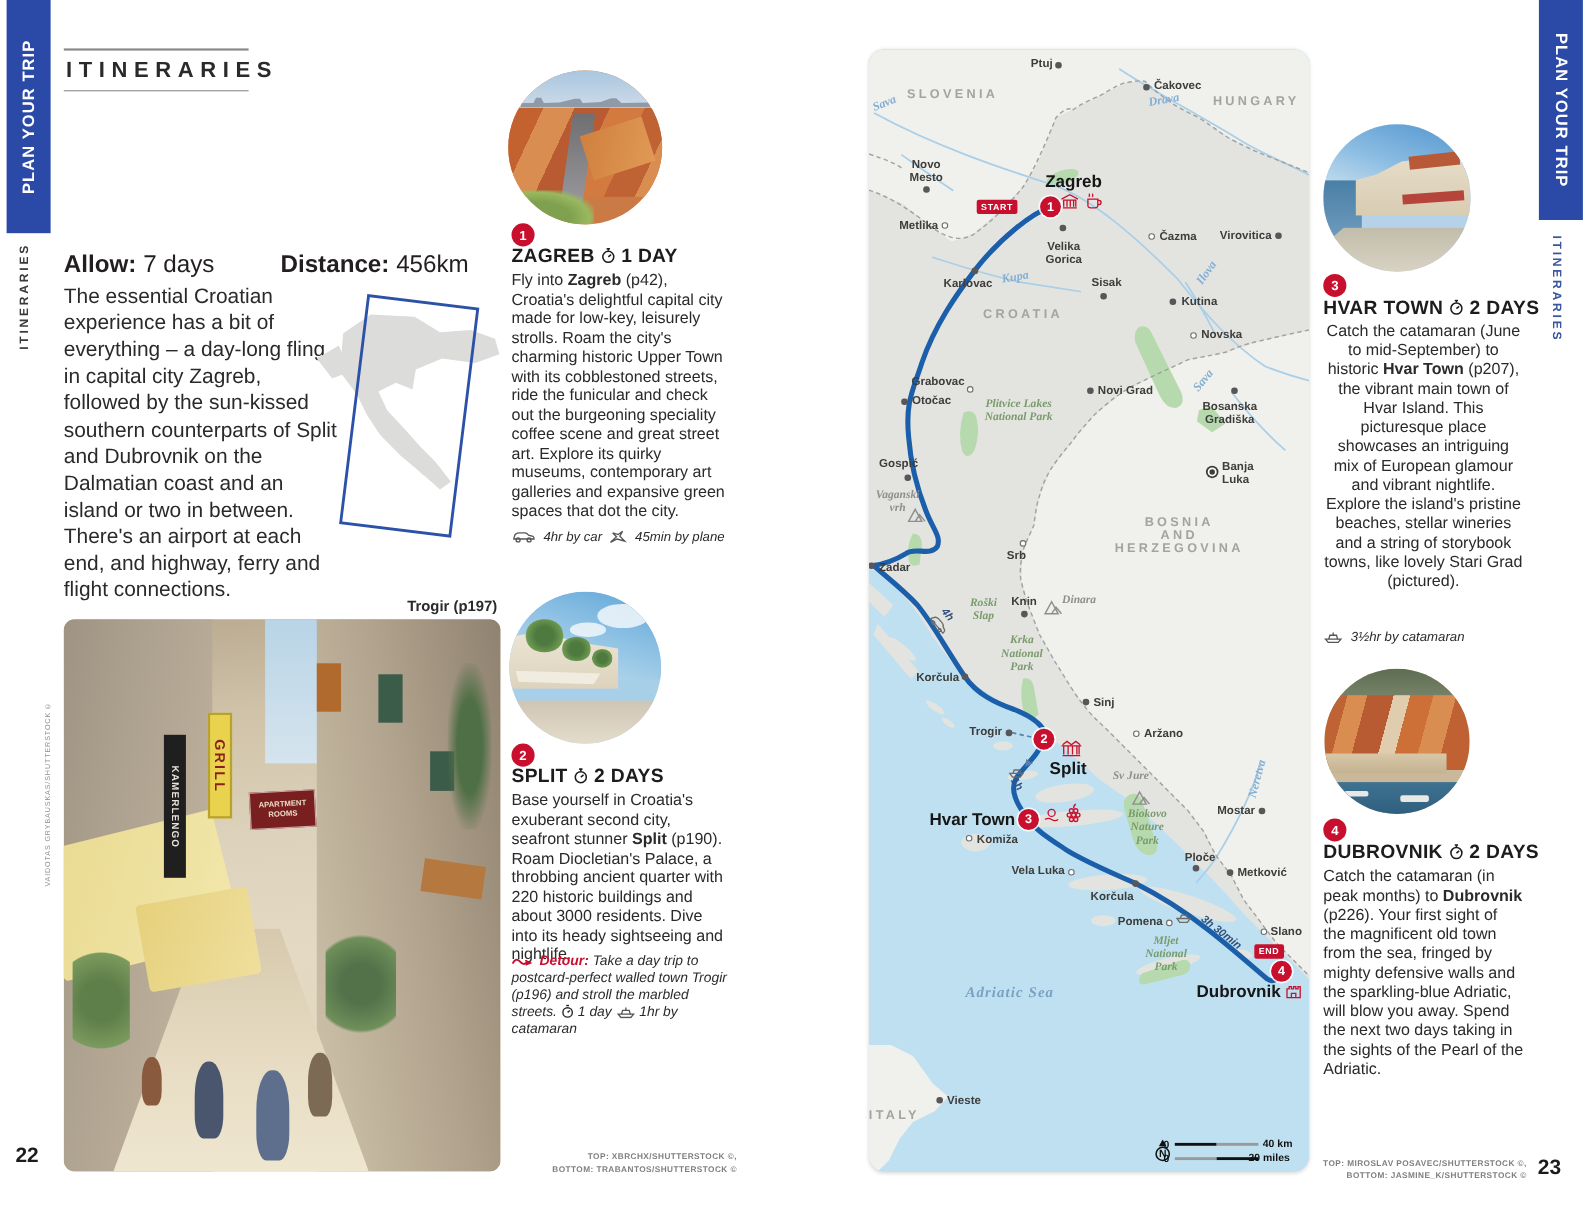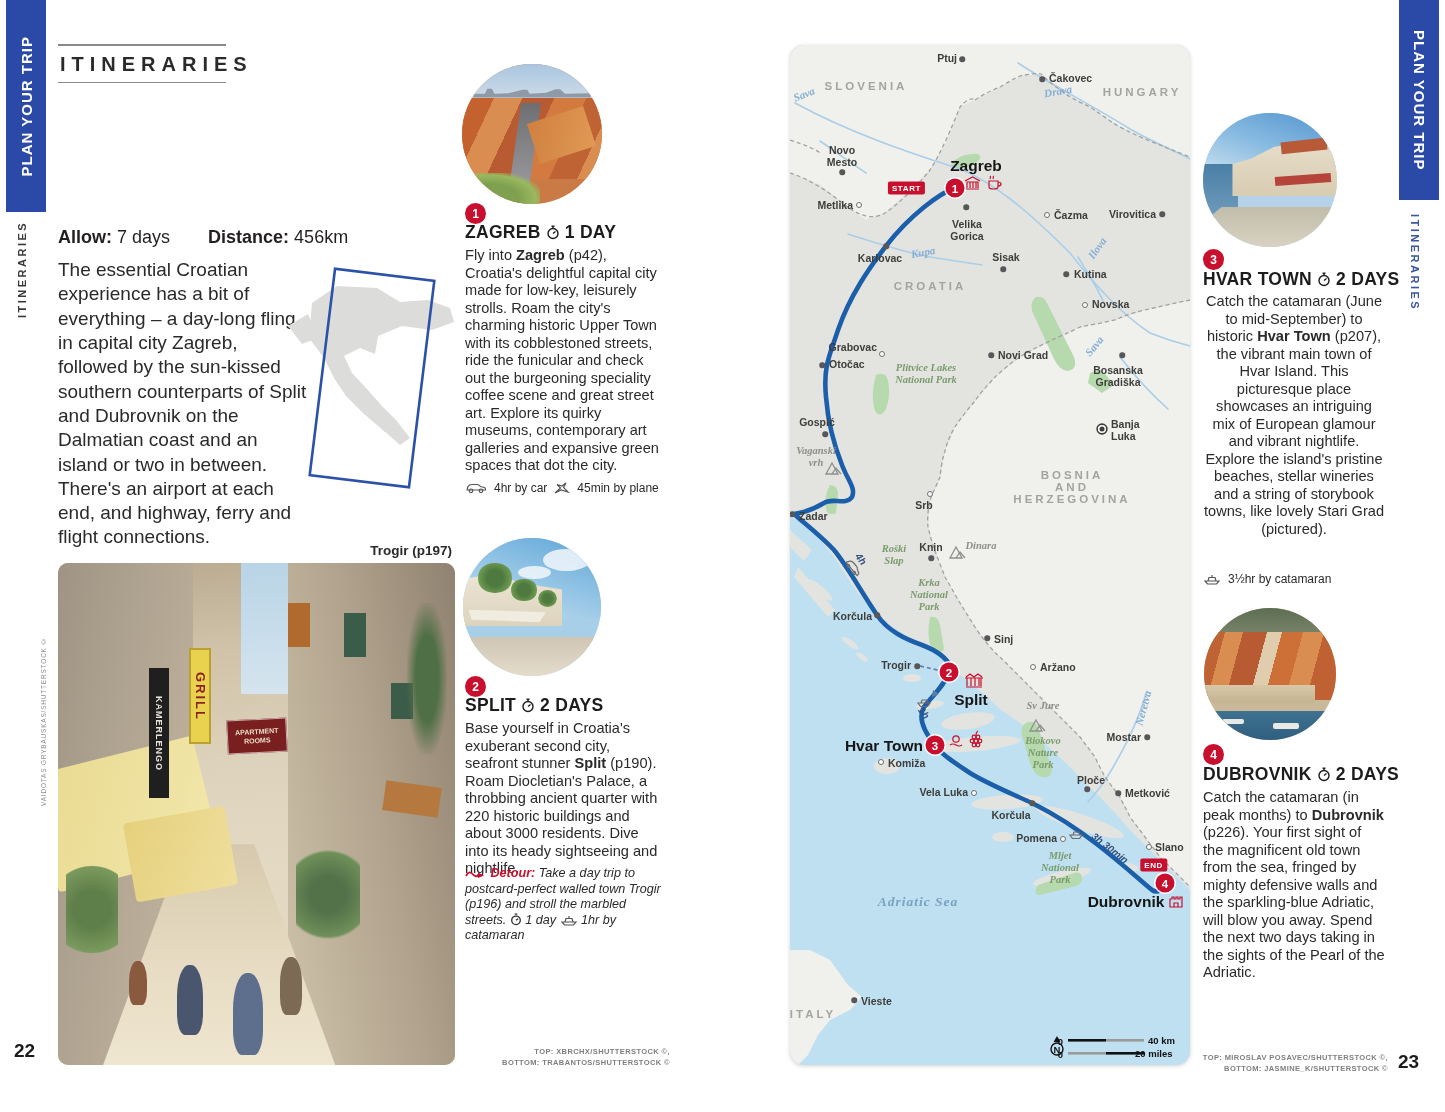--- a/index.html
+++ b/index.html
@@ -15,21 +15,21 @@
   .vtext-down { writing-mode:vertical-rl; font-weight:700; font-size:15px; letter-spacing:1px; white-space:nowrap; }
   .side-sub { position:absolute; font-weight:700; font-size:11px; letter-spacing:2.5px; }
   .side-sub.left  { left:16px; top:218px; height:100px; color:#3a3a3c; writing-mode:vertical-rl; transform:rotate(180deg); }
   .side-sub.right { left:1409px; top:214px; height:100px; color:#39569e; writing-mode:vertical-rl; }
 
   
   .kicker-wrap { position:absolute; left:58px; top:44px; width:168px; }
   .kicker-rule { height:1.5px; background:#8a8a8a; }
   .kicker { font-weight:700; font-size:20px; letter-spacing:6px; color:#2a2a2a; padding:7px 0 6px 2px; }
   .title { position:absolute; left:56px; top:88px; font-weight:700; font-size:54px; line-height:1.07; color:#2b47ad; letter-spacing:-1px; }
-  .allow-row { position:absolute; left:58px; top:227px; font-size:18px; display:flex; gap:38px; }
+  .allow-row { position:absolute; left:58px; top:227px; font-size:22px; display:flex; gap:60px; }
   .allow-row b { font-weight:700; }
   .intro { position:absolute; left:58px; top:258px; width:252px; font-size:19px; line-height:1.28; color:#2a2a2a; }
 
   .minimap { position:absolute; left:282px; top:248px; width:185px; height:250px; }
   .minimap svg { width:100%; height:100%; }
 
   .photo-caption { position:absolute; left:250px; top:543px; width:202px; text-align:right; font-weight:700; font-size:13.5px; color:#2a2a2a; }
 
   .big-photo { position:absolute; left:58px; top:563px; width:397px; height:502px; border-radius:10px; overflow:hidden; background:linear-gradient(175deg,#b8a98f 0%, #cfc2a8 18%, #ddd2bb 40%, #e4dac4 60%, #dfd2b8 100%); }
   .bp-sky { position:absolute; left:46%; top:0; width:16%; height:26%; background:linear-gradient(180deg,#b8d4e6,#d5e4ee); }
@@ -92,21 +92,21 @@
       linear-gradient(105deg,#c06334 0 14%, #d98d50 14% 26%, #b85b33 26% 42%, #e0cdae 42% 52%, #cc7038 52% 66%, #d98d50 66% 80%, #bf6132 80% 100%); }
   .cd-wall { left:0; top:58%; width:84%; height:14%; background:linear-gradient(180deg,#d8c8a8,#c4b290); }
   .cd-sea { left:0; bottom:0; width:100%; height:22%; background:linear-gradient(180deg,#3f7290,#2f5f80); }
   .cd-boat { position:absolute; background:#e8e8e4; border-radius:2px; }
 
   
   .stop-num { position:absolute; width:21px; height:21px; border-radius:50%; background:#c8102e; color:#fff; font-weight:700; font-size:12px; display:flex; align-items:center; justify-content:center; }
   .stop-head { position:absolute; display:flex; align-items:center; gap:5px; font-weight:700; font-size:17.5px; letter-spacing:0.3px; color:#1c1c1c; white-space:nowrap; }
   .stop-body { position:absolute; font-size:14.6px; line-height:1.2; color:#2a2a2a; }
   .stop-body b { font-weight:700; }
-  .transport-row { position:absolute; display:flex; align-items:center; gap:7px; font-size:12px; color:#2a2a2a; }
+  .transport-row { position:absolute; display:flex; align-items:center; gap:7px; font-style:italic; font-size:12px; color:#2a2a2a; }
   .detour { position:absolute; font-style:italic; font-size:12.6px; line-height:1.24; color:#2a2a2a; }
   .detour .dlabel { color:#c8102e; font-weight:700; }
   .inline-ic { display:inline-block; vertical-align:-2px; }
 
   
   .map-card { position:absolute; left:790px; top:45px; width:400px; height:1020px; border-radius:14px; overflow:hidden; box-shadow:0 1px 4px rgba(0,0,0,0.18); background:#bfe0f1; }
   .map-card svg.base { position:absolute; inset:0; width:100%; height:100%; }
   .map-overlay { position:absolute; inset:0; pointer-events:none; }
   .ml { position:absolute; white-space:pre-line; }
   .ml.country { font-weight:600; font-size:11.5px; letter-spacing:3px; color:#a3a3a1; text-align:center; }
@@ -529,21 +529,21 @@
 Slap</div>
         <div class="ml park" style="left: 253px; top: 708px; transform: translate(-50%, -50%);">Biokovo
 Nature
 Park</div>
         <div class="ml park" style="left: 270px; top: 823px; transform: translate(-50%, -50%);">Mljet
 National
 Park</div>
         <div class="ml peak" style="left: 26px; top: 412px; transform: translate(-50%, -50%);">Vaganski
 vrh</div>
         <div class="ml peak" style="left: 191px; top: 501px; transform: translate(-50%, -50%);">Dinara</div>
-        <div class="ml peak" style="left: 253px; top: 661px; transform: translate(-50%, -50%); font-style: italic;">Sv Jure</div>
+        <div class="ml peak" style="left: 238px; top: 661px; transform: translate(-50%, -50%); font-style: italic;">Sv Jure</div>
         <div class="ml sea" style="left: 128px; top: 857px; transform: translate(-50%, -50%);">Adriatic Sea</div>
         <div class="ml time" style="left: 71px; top: 514px; transform: translate(-50%, -50%) rotate(52deg);">4h</div>
         <div class="ml time" style="left: 134px; top: 668px; transform: translate(-50%, -50%) rotate(55deg);">1h</div>
         <div class="ml time" style="left: 320px; top: 803px; transform: translate(-50%, -50%) rotate(38deg);">3h 30min</div>
         <div class="ml scale" style="text-align: right; left: 273px; top: 996px; transform: translate(-100%, -50%);">0</div>
         <div class="ml scale" style="text-align: left; left: 358px; top: 995px; transform: translate(0%, -50%);">40 km</div>
         <div class="ml scale" style="text-align: right; left: 273px; top: 1009px; transform: translate(-100%, -50%);">0</div>
         <div class="ml scale" style="text-align: left; left: 345px; top: 1008px; transform: translate(0%, -50%);">20 miles</div>
         <div class="ml scale" style="left: 267px; top: 1004px; transform: translate(-50%, -50%);">N</div>
         <div class="mdot f" style="left: 172px; top: 14px; transform: translate(-50%, -50%);"></div>

